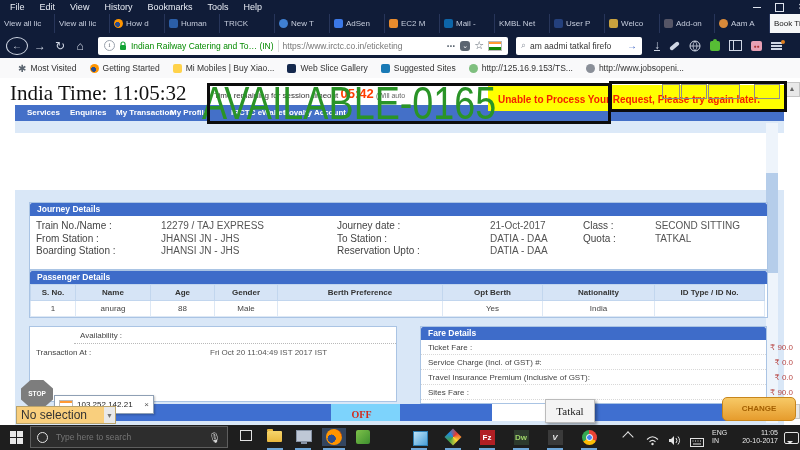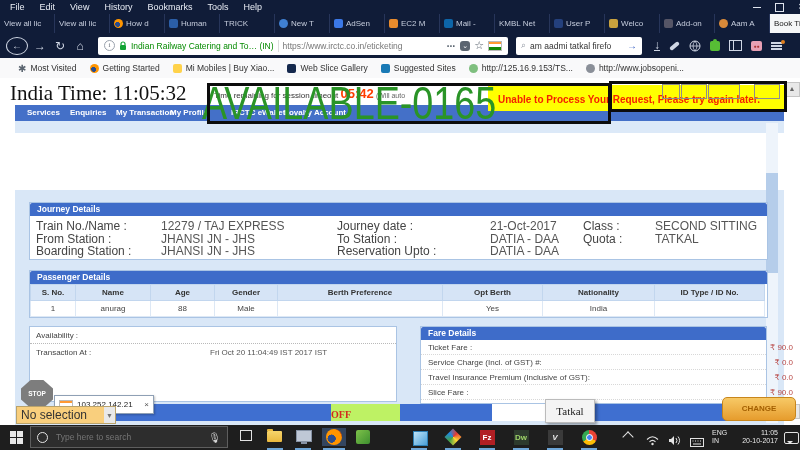--- a/index.html
+++ b/index.html
@@ -77,47 +77,47 @@
   .session .suffix{font-size:7px;color:#666;}
   .overlaytext{position:absolute;left:202px;top:2px;z-index:6;color:#2a9427;font-size:46px;line-height:46px;
     transform:scaleX(0.82);transform-origin:left top;white-space:nowrap;}
   .boxA{position:absolute;left:207px;top:5px;width:404px;height:41px;border:3px solid #0c0c0c;z-index:7;box-sizing:border-box;}
   .boxB{position:absolute;left:609px;top:3px;width:178px;height:31px;border:3px solid #0c0c0c;z-index:7;box-sizing:border-box;}
   .ghost{position:absolute;top:6px;height:13px;border:1px solid #8d8d8d;z-index:8;background:transparent;}
   
   .panel{position:absolute;background:#fff;border:1px solid #aac4e4;z-index:2;}
   .phead{height:13px;background:#3e6cc9;color:#fff;font-size:8.5px;font-weight:bold;line-height:13px;
     padding-left:7px;border-radius:2px 2px 0 0;}
-  .jgrid{display:grid;grid-template-columns:125px 176px 153px 93px 72px 1fr;padding:4px 0 1px 6px;
-    font-size:12px;line-height:12.5px;color:#444;}
+  .jgrid{display:grid;grid-template-columns:125px 176px 153px 93px 72px 1fr;padding:4px 0 11px 6px;
+    font-size:10px;line-height:12.5px;color:#444;}
   .jgrid .v{color:#555;}
   table.ptab{border-collapse:collapse;width:735px;margin:0;font-size:8px;color:#333;table-layout:fixed;}
   table.ptab th{background:#d6e4f6;border:1px solid #c2d6ee;height:13px;font-size:8px;}
   table.ptab td{border:1px solid #dde8f5;height:13px;text-align:center;color:#444;}
   .avrow{position:relative;font-size:8px;color:#444;padding:4px 0 3px 6px;}
-  .avrow.dotted{border-bottom:1px dotted #b9b9b9;}
+  .avrow.dotted{border-bottom:1px dotted #b9b9b9;margin-left:44px;}
   .avval{position:absolute;left:180px;top:4px;color:#555;white-space:nowrap;}
   .frow{position:relative;font-size:8px;color:#444;padding:3px 0 2px 7px;border-bottom:1px dotted #d8d8d8;}
   .frow:last-of-type{border-bottom:none;}
   .fval{position:absolute;right:-27px;top:3px;color:#b94a48;white-space:nowrap;}
   .fnote{font-size:8px;font-weight:bold;color:#111;padding:3px 0 0 14px;}
   
   .stopsign{position:absolute;left:21px;top:302px;width:32px;height:28px;background:#7d7d7d;color:#fff;
     font-size:6.5px;font-weight:bold;text-align:center;line-height:28px;z-index:3;
     clip-path:polygon(30% 0,70% 0,100% 30%,100% 70%,70% 100%,30% 100%,0 70%,0 30%);}
   .iptip{position:absolute;left:54px;top:317px;width:90px;height:17px;background:#fff;border:1px solid #8fa0b5;
     box-shadow:1px 1px 2px rgba(0,0,0,.25);display:flex;align-items:center;gap:4px;padding:0 4px;z-index:4;font-size:8px;color:#222;}
   .iptip .x{margin-left:auto;color:#555;}
   .nosel{position:absolute;left:16px;top:328px;width:100px;height:18px;background:#f9cf7d;border:1px solid #b9a26b;
     display:flex;align-items:center;z-index:5;font-size:12px;color:#333;padding-left:4px;box-sizing:border-box;}
   .nosel .caret{margin-left:auto;width:11px;height:100%;background:#e9e9e9;color:#777;font-size:7px;
     display:flex;align-items:center;justify-content:center;}
   .bluebar{position:absolute;left:114px;top:326px;width:650px;height:17px;background:#3f6fd0;z-index:2;}
-  .wseg1{position:absolute;left:331px;top:326px;width:69px;height:17px;background:#bef264;z-index:3;
-    text-align:left;padding-right:8px;box-sizing:border-box;}
+  .wseg1{position:absolute;left:331px;top:326px;width:69px;height:17px;background:#7dd3fc;z-index:3;
+    text-align:center;padding-right:8px;box-sizing:border-box;}
   .wseg1 span{font-family:"Liberation Serif","DejaVu Serif",serif;font-weight:bold;color:#d22a1d;font-size:10px;line-height:17px;}
   .wseg2{position:absolute;left:492px;top:326px;width:53px;height:17px;background:#fff;z-index:3;}
   .tatkalbox{position:absolute;left:545px;top:321px;width:48px;height:22px;background:#f4f4f4;border:1px solid #bbb;
     box-shadow:2px 2px 3px rgba(0,0,0,.35);z-index:4;text-align:center;
     font-family:"Liberation Serif","DejaVu Serif",serif;font-size:11px;color:#222;line-height:22px;}
   .chgbtn{position:absolute;left:722px;top:319px;width:74px;height:24px;border-radius:5px;z-index:5;
     background:linear-gradient(#f7c966,#e69c2d);border:1px solid #c8861c;color:#a35f00;font-weight:bold;
     font-size:8px;text-align:center;line-height:22px;box-sizing:border-box;}
   
   .taskbar{position:absolute;top:425px;left:0;width:800px;height:25px;background:#1e1e1e;}
@@ -422,21 +422,21 @@
         <span>Transaction At :</span>
         <span class="avval">Fri Oct 20 11:04:49 IST 2017 IST</span>
       </div>
     </div>
 
     <div class="panel" style="left:420px;top:248px;width:345px;height:76px;">
       <div class="phead">Fare Details</div>
       <div class="frow"><span>Ticket Fare :</span><span class="fval">₹ 90.0</span></div>
       <div class="frow"><span>Service Charge (Incl. of GST) #:</span><span class="fval">₹ 0.0</span></div>
       <div class="frow"><span>Travel Insurance Premium (Inclusive of GST):</span><span class="fval">₹ 0.0</span></div>
-      <div class="frow"><span>Slice Fare :</span><span class="fval">₹ 90.0</span></div>
+      <div class="frow"><span>Sites Fare :</span><span class="fval">₹ 90.0</span></div>
       <div class="fnote">* Ticket fare includes total GST of ₹ 0.00</div>
     </div>
 
     <div class="stopsign">STOP</div>
     <div class="iptip">
       <span class="trico" style="width:12px;height:8px;">
           <i style="background:#f93;"></i>
           <i style="background:#fff;"></i>
           <i style="background:#128807;"></i>
         </span>

